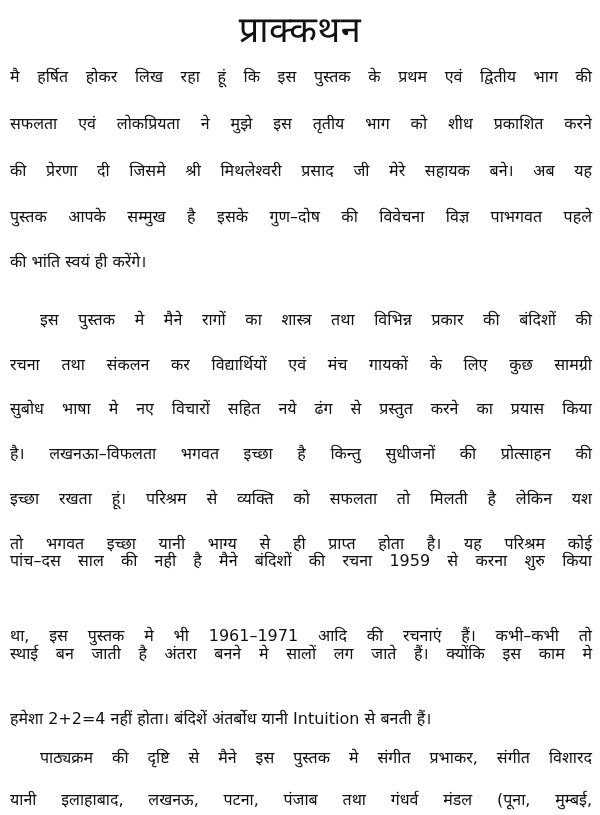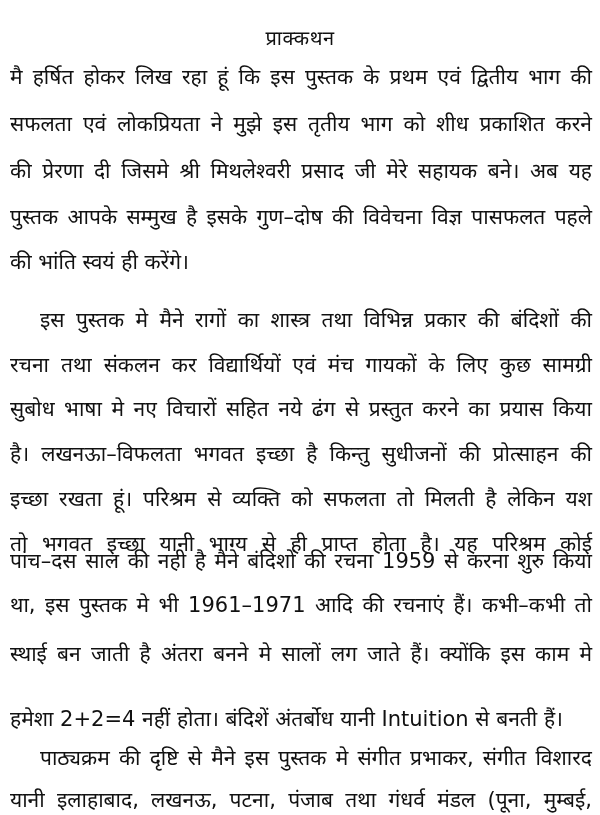--- a/index.html
+++ b/index.html
@@ -18,34 +18,34 @@
     .page {
       position: absolute;
       left: 0;
       top: 0;
       width: 600px;
       height: 815px;
     }
     .title {
       position: absolute;
       left: 0;
-      top: 16px;
+      top: 8px;
       width: 600px;
       text-align: center;
-      font-size: 20px;
+      font-size: 36px;
       line-height: 44px;
       font-weight: normal;
       letter-spacing: 0.5px;
       margin: 0;
     }
     .line {
       position: absolute;
       left: 10px;
       width: 582px;
-      font-size: 21px;
+      font-size: 16px;
       line-height: 26px;
       white-space: nowrap;
       text-align: justify;
       text-align-last: justify;
       margin: 0;
     }
     .line.last {
       text-align-last: left;
     }
     .line.indent {
@@ -57,33 +57,33 @@
 <body>
 
 <div class="page">
 
   <h1 class="title">प्राक्कथन</h1>
 
   <div>
     <p class="line" style="top:64px;">मै हर्षित होकर लिख रहा हूं कि इस पुस्तक के प्रथम एवं द्वितीय भाग की</p>
     <p class="line" style="top:111px;">सफलता एवं लोकप्रियता ने मुझे इस तृतीय भाग को शीध प्रकाशित करने</p>
     <p class="line" style="top:158px;">की प्रेरणा दी जिसमे श्री मिथलेश्वरी प्रसाद जी मेरे सहायक बने। अब यह</p>
-    <p class="line" style="top:204px;">पुस्तक आपके सम्मुख है इसके गुण–दोष की विवेचना विज्ञ पासफलत पहले</p>
+    <p class="line" style="top:204px;">पुस्तक आपके सम्मुख है इसके गुण–दोष की विवेचना विज्ञ पाभगवत पहले</p>
     <p class="line last" style="top:249px;">की भांति स्वयं ही करेंगे।</p>
   </div>
 
   <div>
     <p class="line indent" style="top:307px;">इस पुस्तक मे मैने रागों का शास्त्र तथा विभिन्न प्रकार की बंदिशों की</p>
     <p class="line" style="top:352px;">रचना तथा संकलन कर विद्यार्थियों एवं मंच गायकों के लिए कुछ सामग्री</p>
     <p class="line" style="top:396px;">सुबोध भाषा मे नए विचारों सहित नये ढंग से प्रस्तुत करने का प्रयास किया</p>
     <p class="line" style="top:441px;">है। लखनऊा–विफलता भगवत इच्छा है किन्तु सुधीजनों की प्रोत्साहन की</p>
     <p class="line" style="top:486px;">इच्छा रखता हूं। परिश्रम से व्यक्ति को सफलता तो मिलती है लेकिन यश</p>
     <p class="line" style="top:531px;">तो भगवत इच्छा यानी भाग्य से ही प्राप्त होता है। यह परिश्रम कोई</p>
     <p class="line" style="top:548px;">पांच–दस साल की नही है मैने बंदिशों की रचना 1959 से करना शुरु किया</p>
-    <p class="line" style="top:592px;">था, इस पुस्तक मे भी 1961–1971 आदि की रचनाएं हैं। कभी–कभी तो</p>
+    <p class="line" style="top:623px;">था, इस पुस्तक मे भी 1961–1971 आदि की रचनाएं हैं। कभी–कभी तो</p>
     <p class="line" style="top:641px;">स्थाई बन जाती है अंतरा बनने मे सालों लग जाते हैं। क्योंकि इस काम मे</p>
     <p class="line last" style="top:706px;">हमेशा 2+2=4 नहीं होता। बंदिशें अंतर्बोध यानी Intuition से बनती हैं।</p>
   </div>
 
   <div>
     <p class="line indent" style="top:745px;">पाठ्यक्रम की दृष्टि से मैने इस पुस्तक मे संगीत प्रभाकर, संगीत विशारद</p>
     <p class="line" style="top:787px;">यानी इलाहाबाद, लखनऊ, पटना, पंजाब तथा गंधर्व मंडल (पूना, मुम्बई,</p>
   </div>
 
 </div>

